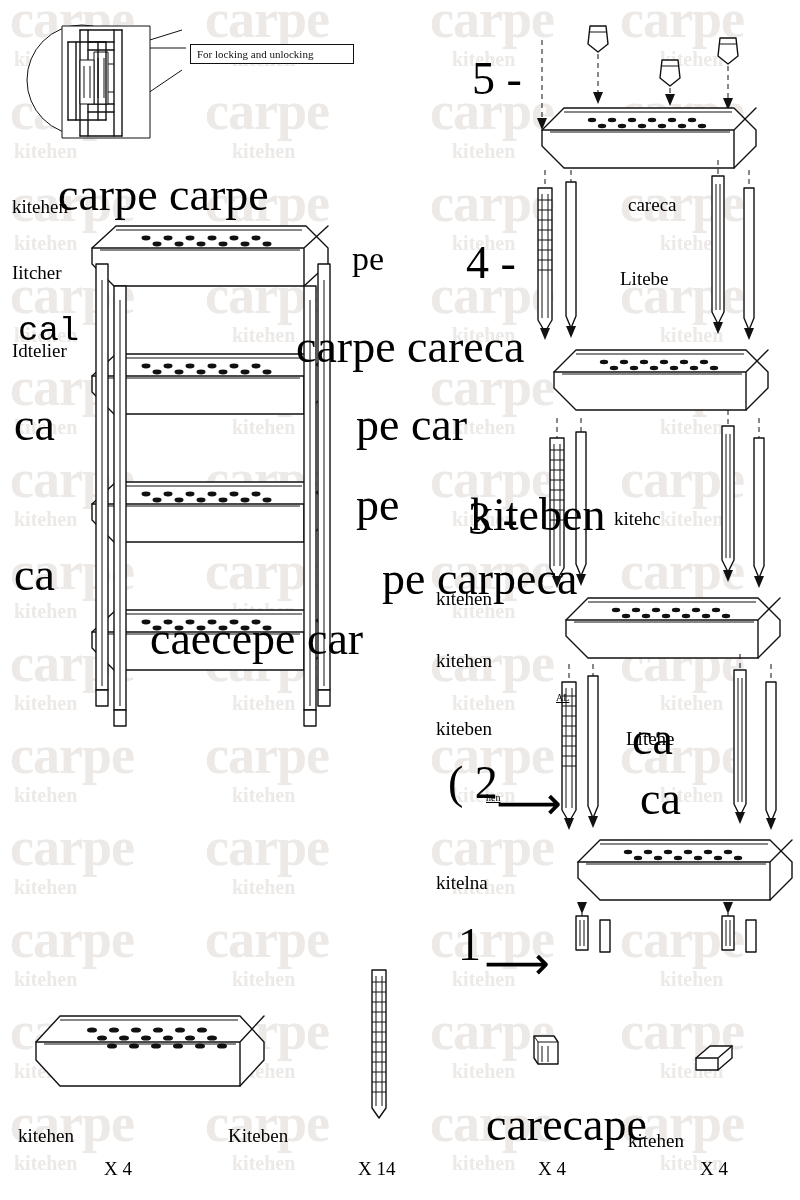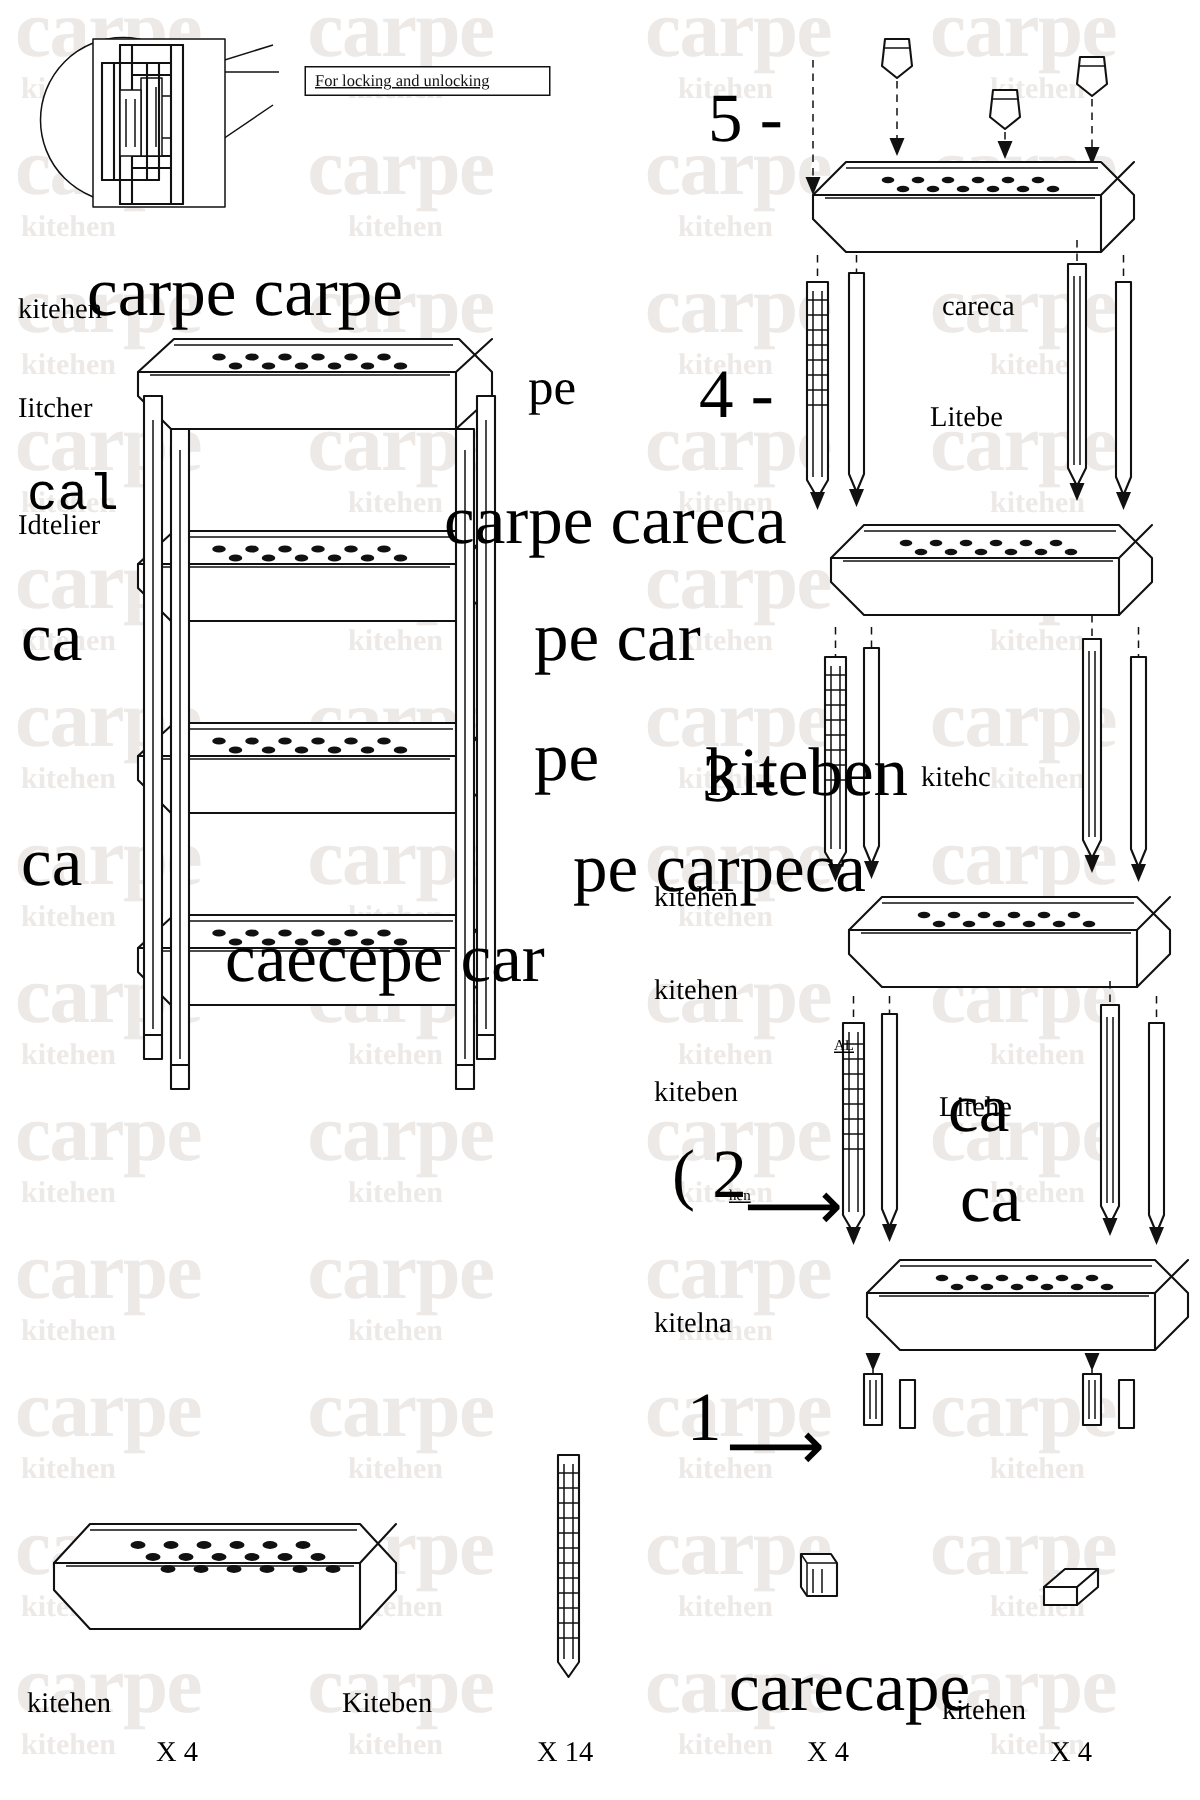--- a/index.html
+++ b/index.html
@@ -181,21 +181,21 @@
       <path class="ln2" d="M78 56 L84 56 M98 56 L104 56 M78 84 L84 84 M98 84 L104 84"></path>
 
       <path class="ln" d="M58 34 L58 112 M66 34 L66 112 M88 34 L88 112 M96 34 L96 112"></path>
       <path class="ln" d="M58 34 L96 34 M58 112 L96 112"></path>
       <rect x="70" y="52" width="14" height="44" class="fillw2"></rect>
       <path class="ln2" d="M74 58 L74 90 M80 58 L80 90"></path>
 
       <line x1="140" y1="40" x2="176" y2="40" class="ln2"></line>
     </svg>
   </div>
-  <div class="callout-box" style="left:203px;top:44px;width:150px;text-decoration:underline;">For locking and unlocking</div>
+  <div class="callout-box" style="left:190px;top:44px;width:150px;">For locking and unlocking</div>
 
   <div class="fig" style="left:56px;top:190px;">
     <svg width="300" height="540" viewBox="0 0 300 540">
 
       <g>
         <path class="fillw" d="M36 58 L60 36 L250 36 L272 58 L272 74 L248 96 L58 96 L36 74 Z"></path>
         <path class="ln" d="M36 58 L248 58 L272 36 M248 58 L248 96"></path>
         <path class="ln2" d="M60 40 L246 40 M44 60 L244 60"></path>
         <g class="blk">
           <ellipse cx="90" cy="48" rx="4.5" ry="2.4"></ellipse>

